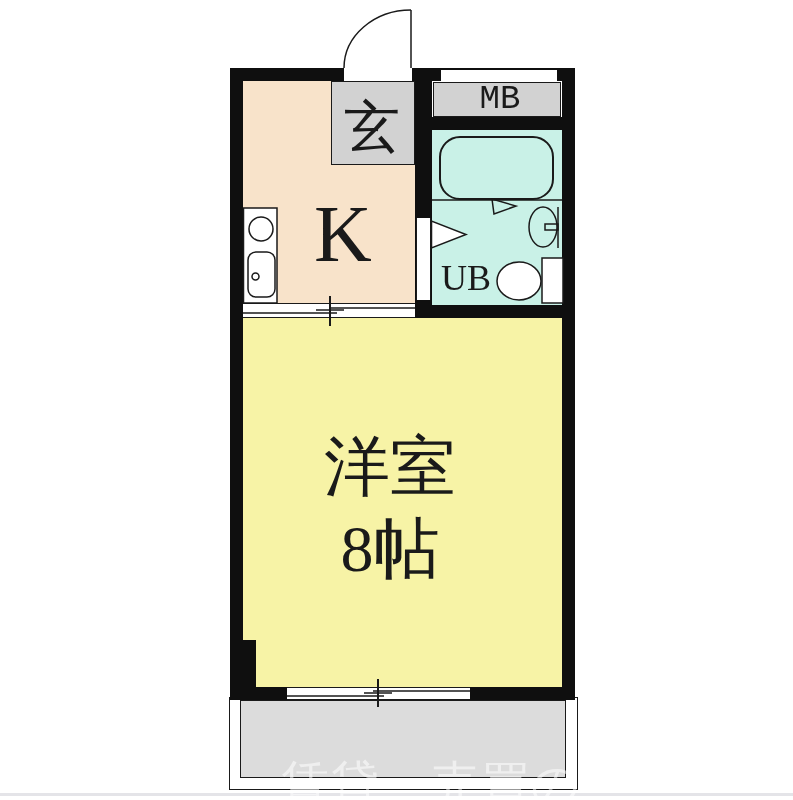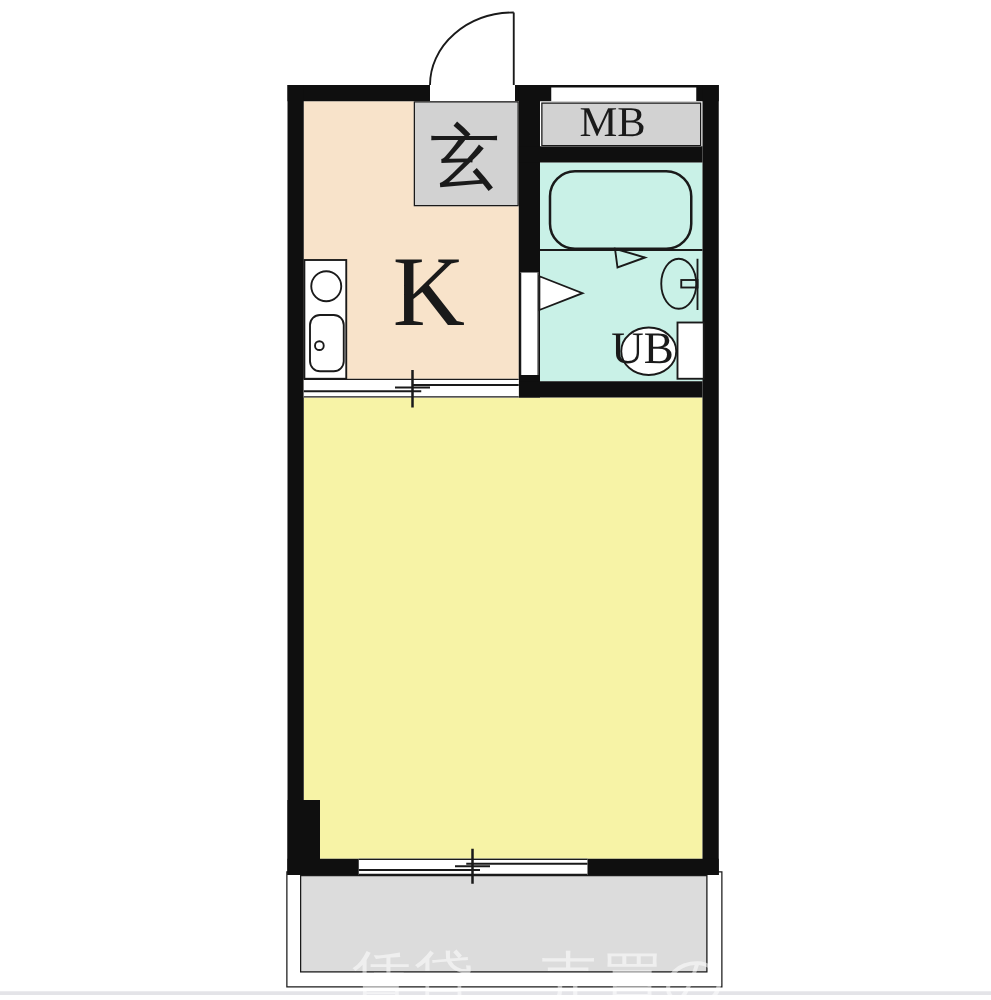--- a/index.html
+++ b/index.html
@@ -140,19 +140,23 @@
 
     <g>
       <line class="ln" x1="287" y1="696" x2="384" y2="696"></line>
       <line class="ln" x1="373" y1="691" x2="470" y2="691"></line>
       <line class="ln2" x1="378" y1="679" x2="378" y2="707"></line>
       <line class="ln" x1="364" y1="693" x2="392" y2="693"></line>
     </g>
   </svg>
 
   <div class="label" style="left:372px; top:127px; font-size:56px;">玄</div>
-  <div class="label" style="left:490px; top:99px; font-size:34px;">MB</div>
+  <div class="label" style="left:500px; top:99px; font-size:34px;font-family:Liberation Mono, monospace;">MB</div>
   <div class="label" style="left:343px; top:234px; font-size:80px;">K</div>
-  <div class="label" style="left:466px; top:278px; font-size:36px;margin-left:48px;">UB</div>
+  <div class="label" style="left:466px; top:278px; font-size:36px;">UB</div>
+  <div class="label" style="left:390px; top:508px; font-size:66px; line-height:82px;">
+    <span style="display:block;">洋室</span>
+    <span style="display:block;">8帖</span>
+  </div>
 
   <div class="watermark" style="left:281px; top:752px;">賃貸・売買の</div>
 
 </div>
 
 </body></html>

